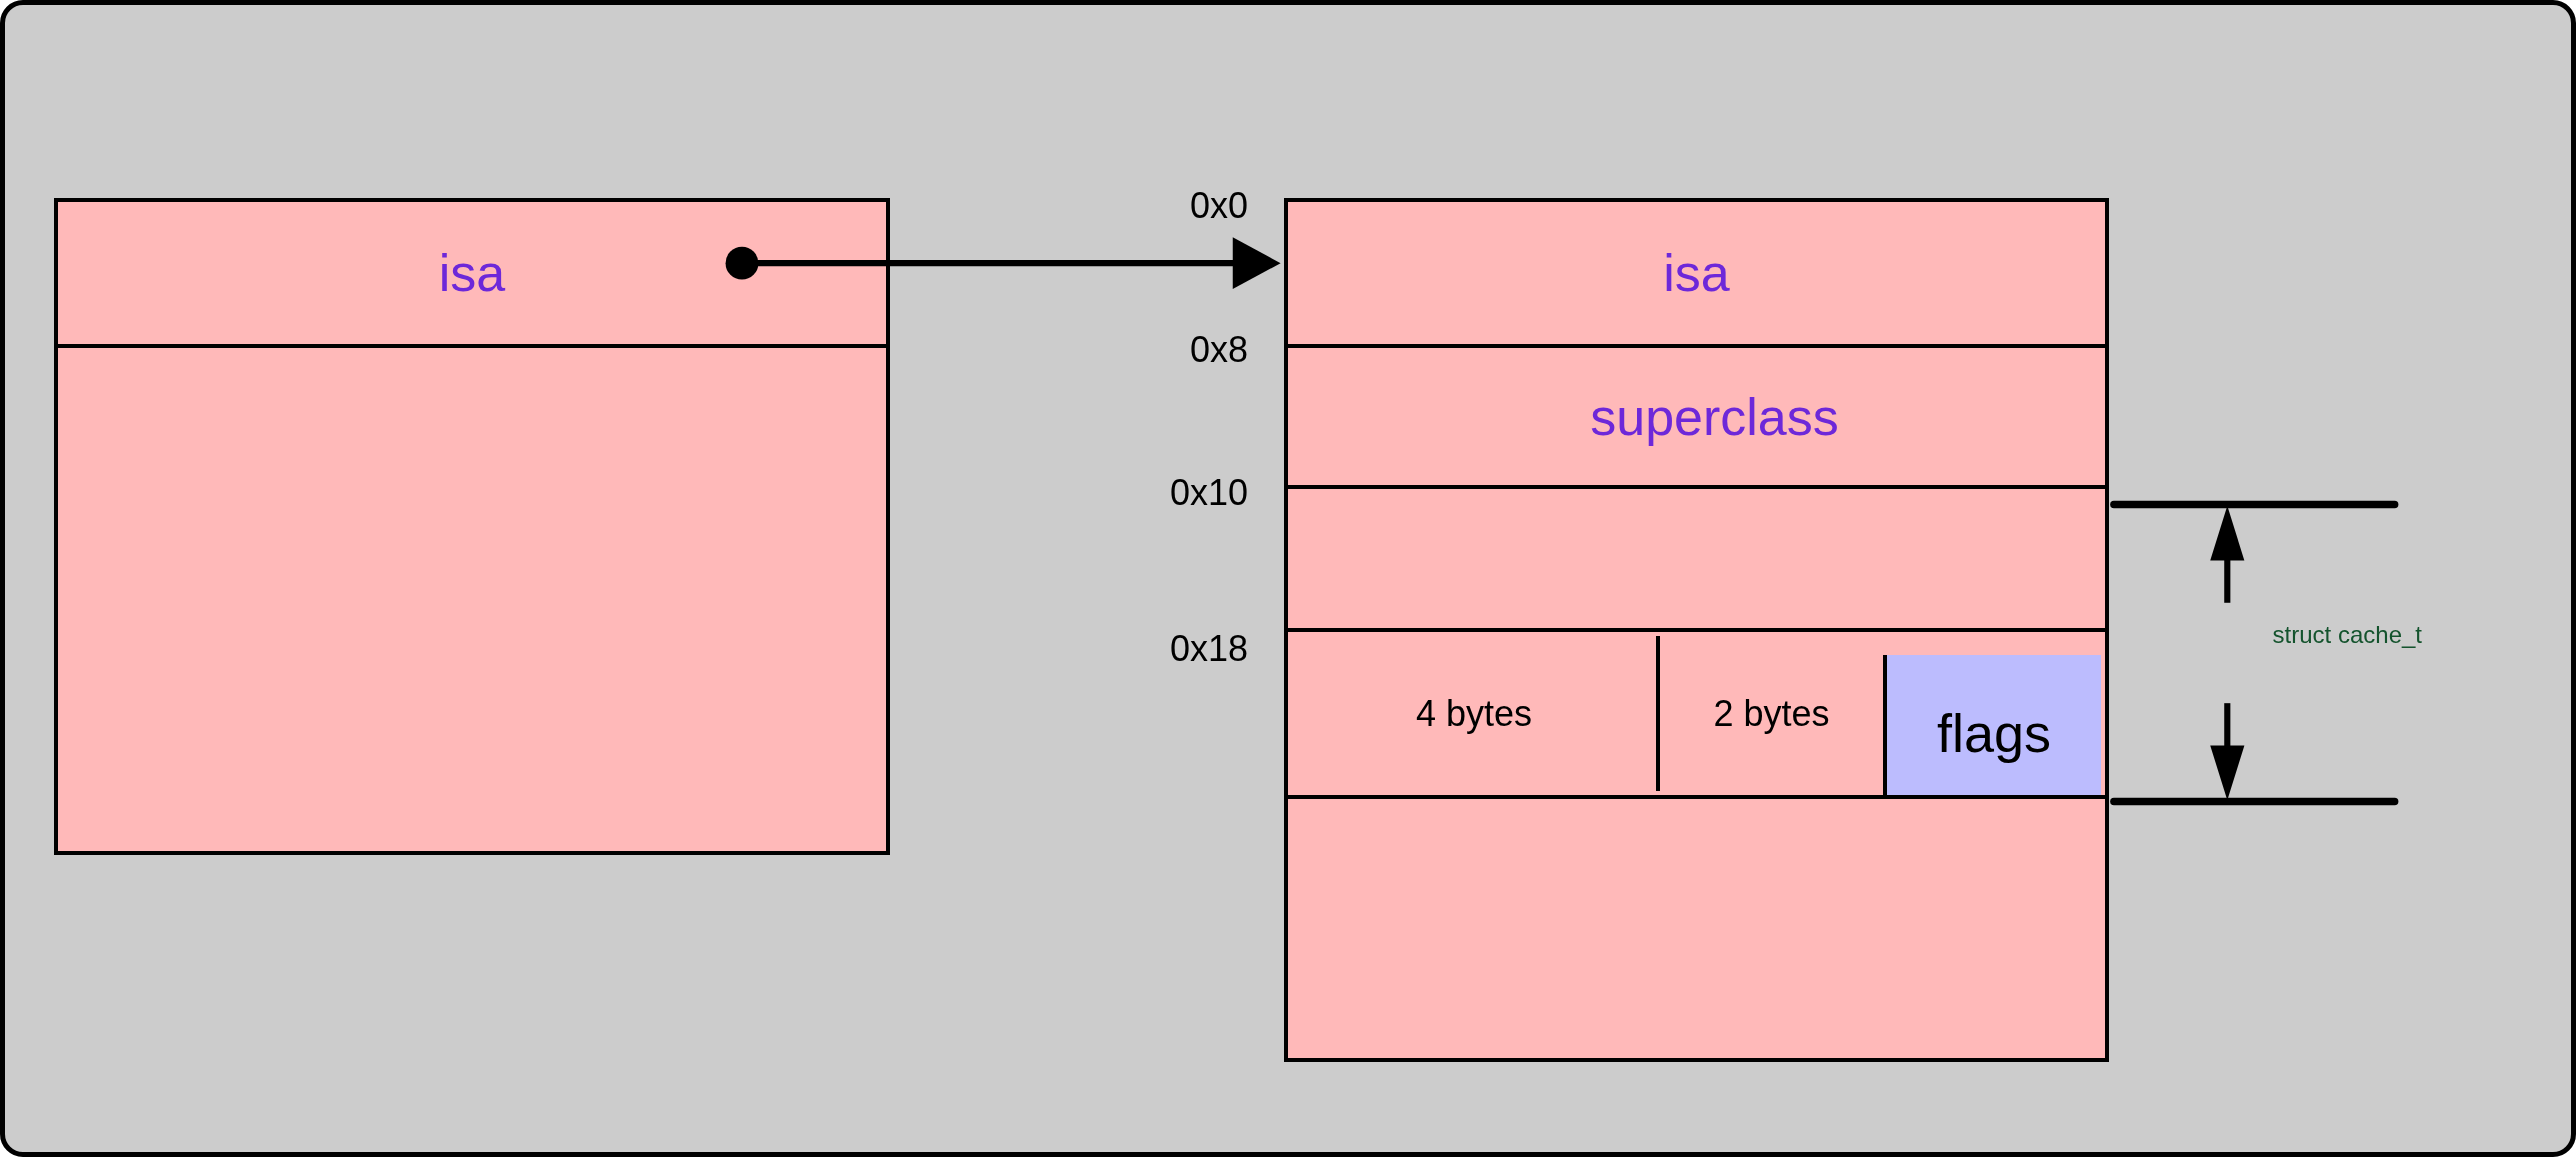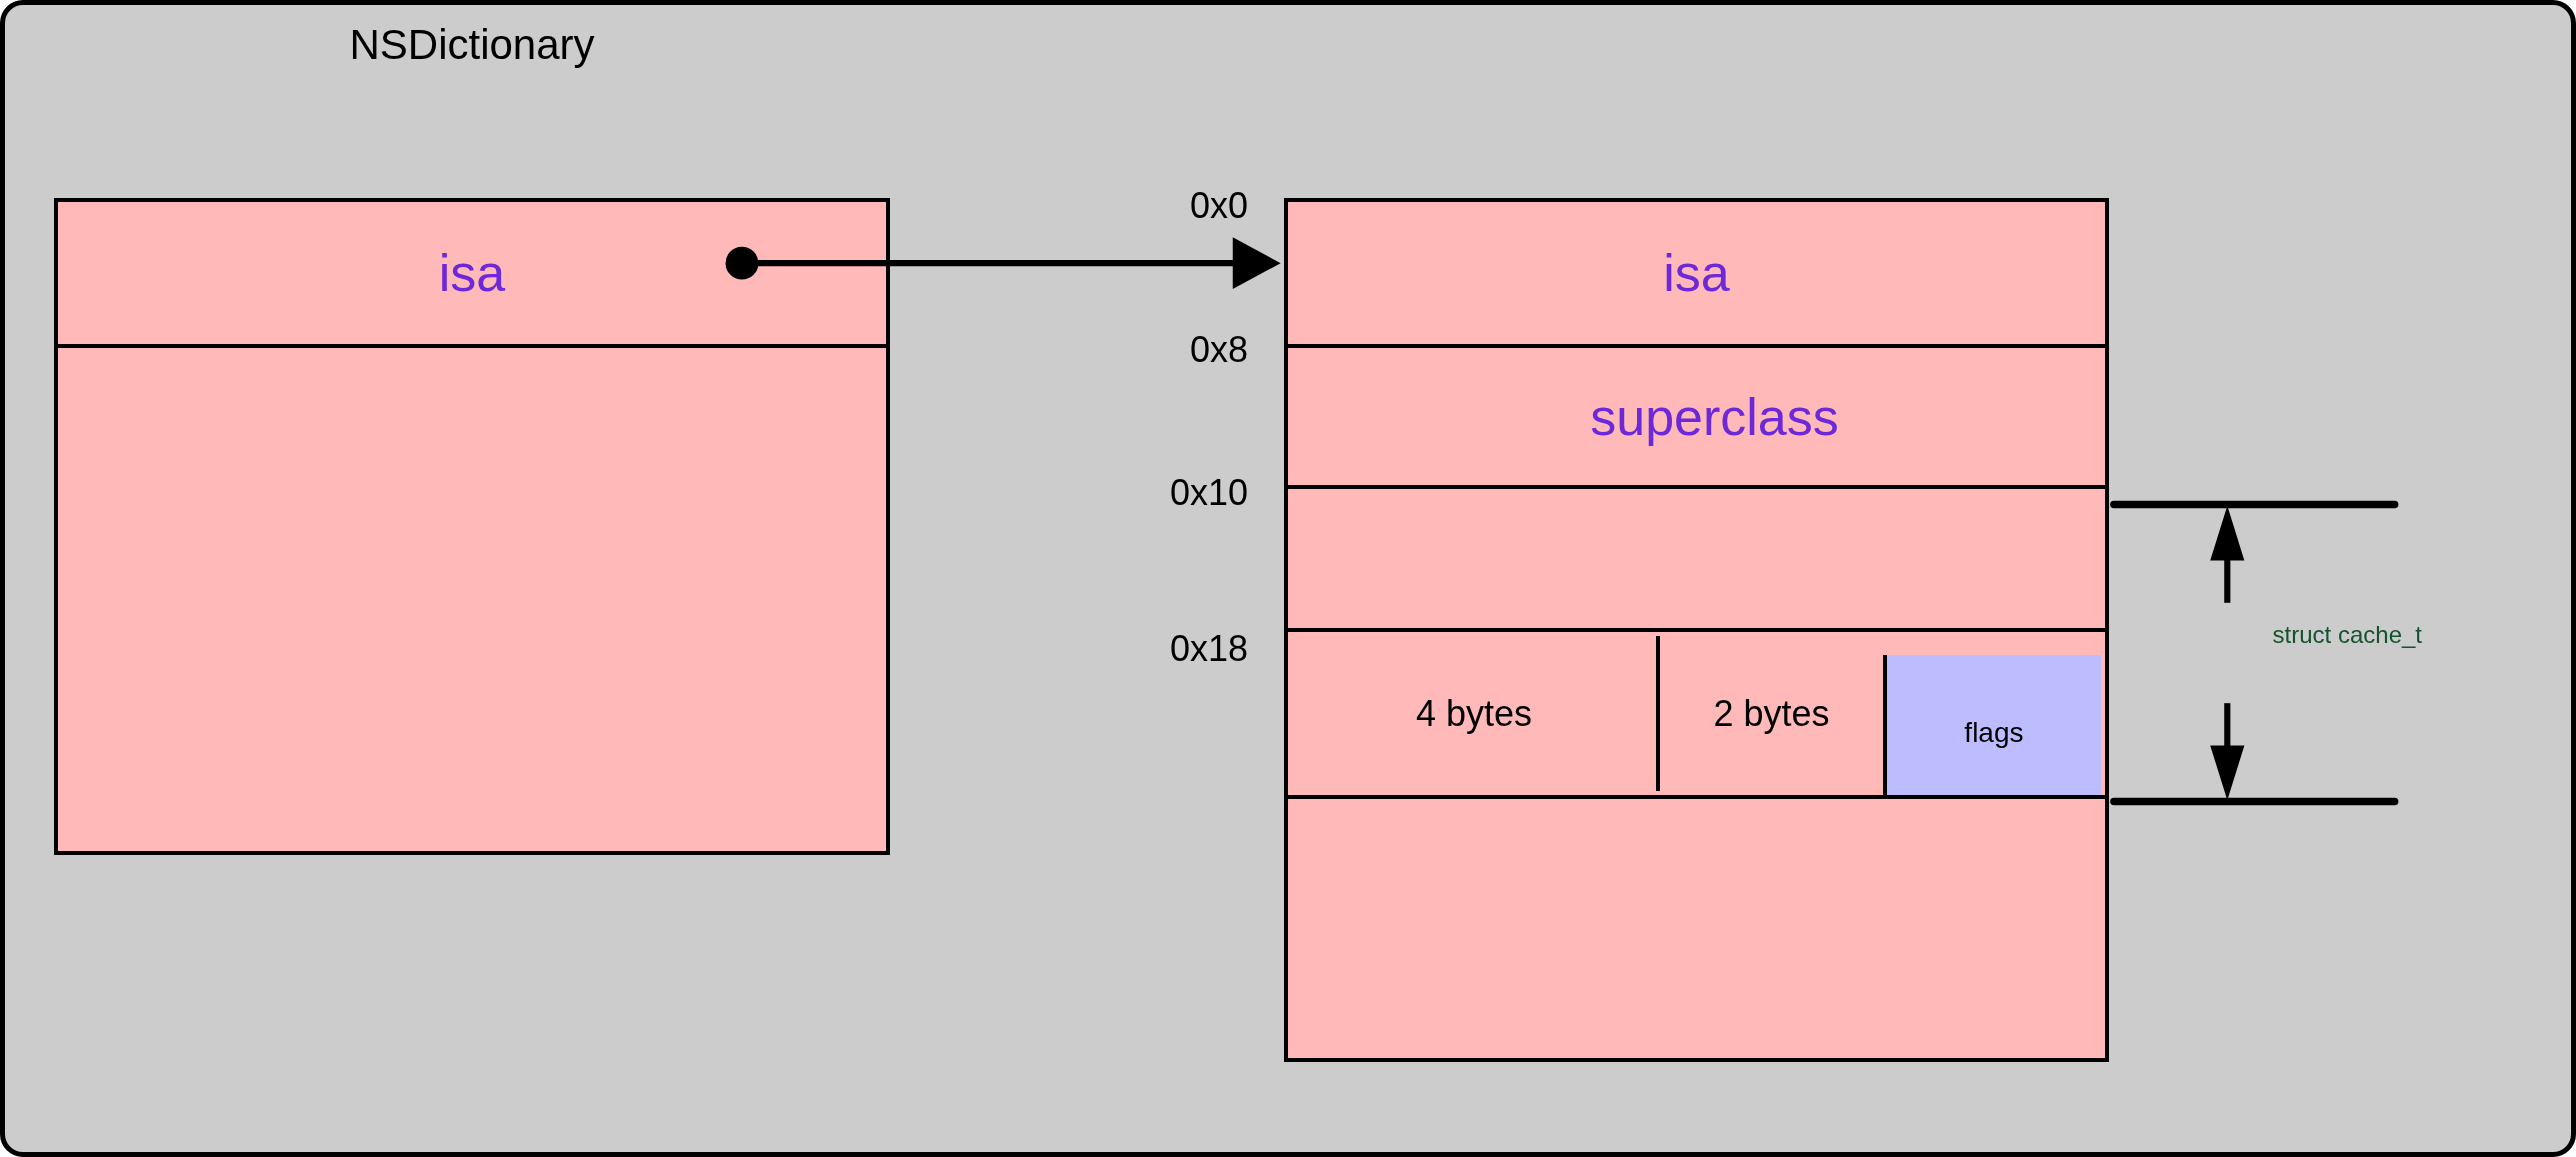--- a/index.html
+++ b/index.html
@@ -77,21 +77,21 @@
     display: flex;
     align-items: center;
     justify-content: center;
     font-size: 36px;
     line-height: 1;
     white-space: nowrap;
   }
   .byte-cell + .byte-cell { border-left: 4.1px solid #000000; }
   #cell-4bytes { width: 374px; }
   #cell-2bytes { width: 233px; }
-  #cell-flags  { width: 224px; background: #bcbcfe; font-size: 28px; margin-top: 38px; }
+  #cell-flags  { width: 224px; background: #bcbcfe; font-size: 54px; margin-top: 38px; }
 
   
   .addr {
     position: absolute;
     font-size: 36px;
     line-height: 1;
     text-align: right;
     white-space: nowrap;
     color: #000;
   }
@@ -115,21 +115,20 @@
     line-height: 1;
     white-space: nowrap;
     color: #14532d;
   }
 </style>
 </head>
 <body>
 
 <div id="canvas">
 
-  <div class="diagram-title" id="title-left">NSDictionary</div>
 
   <div class="membox" id="obj-box">
     <div class="row" id="obj-row-isa">
       <span class="row-label">isa</span>
     </div>
     <div class="row" id="obj-row-body">
       <span class="row-label"></span>
     </div>
   </div>
 

